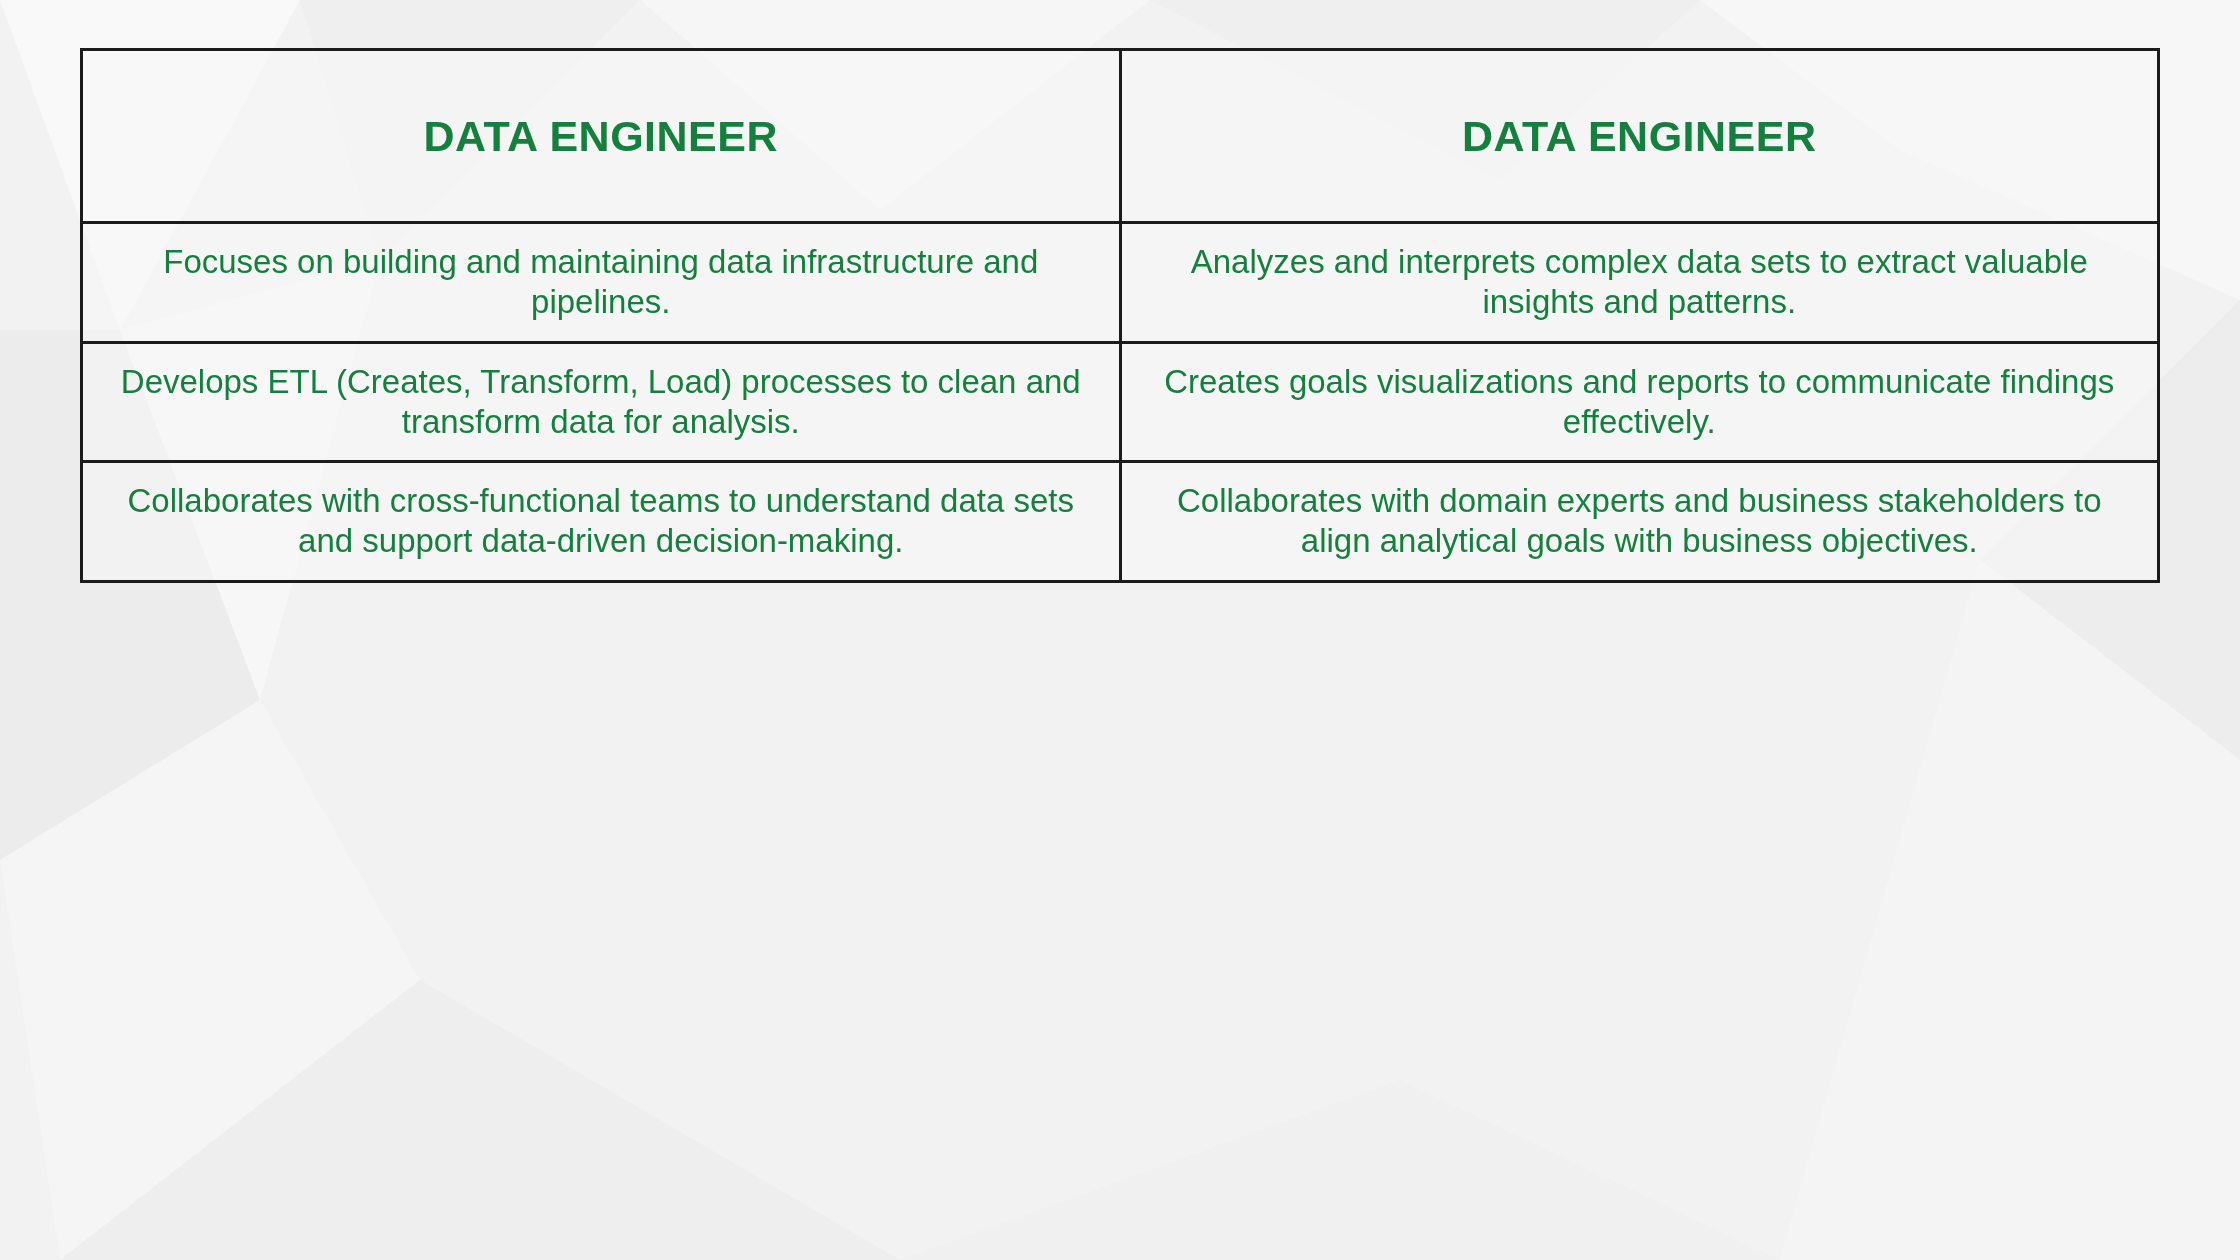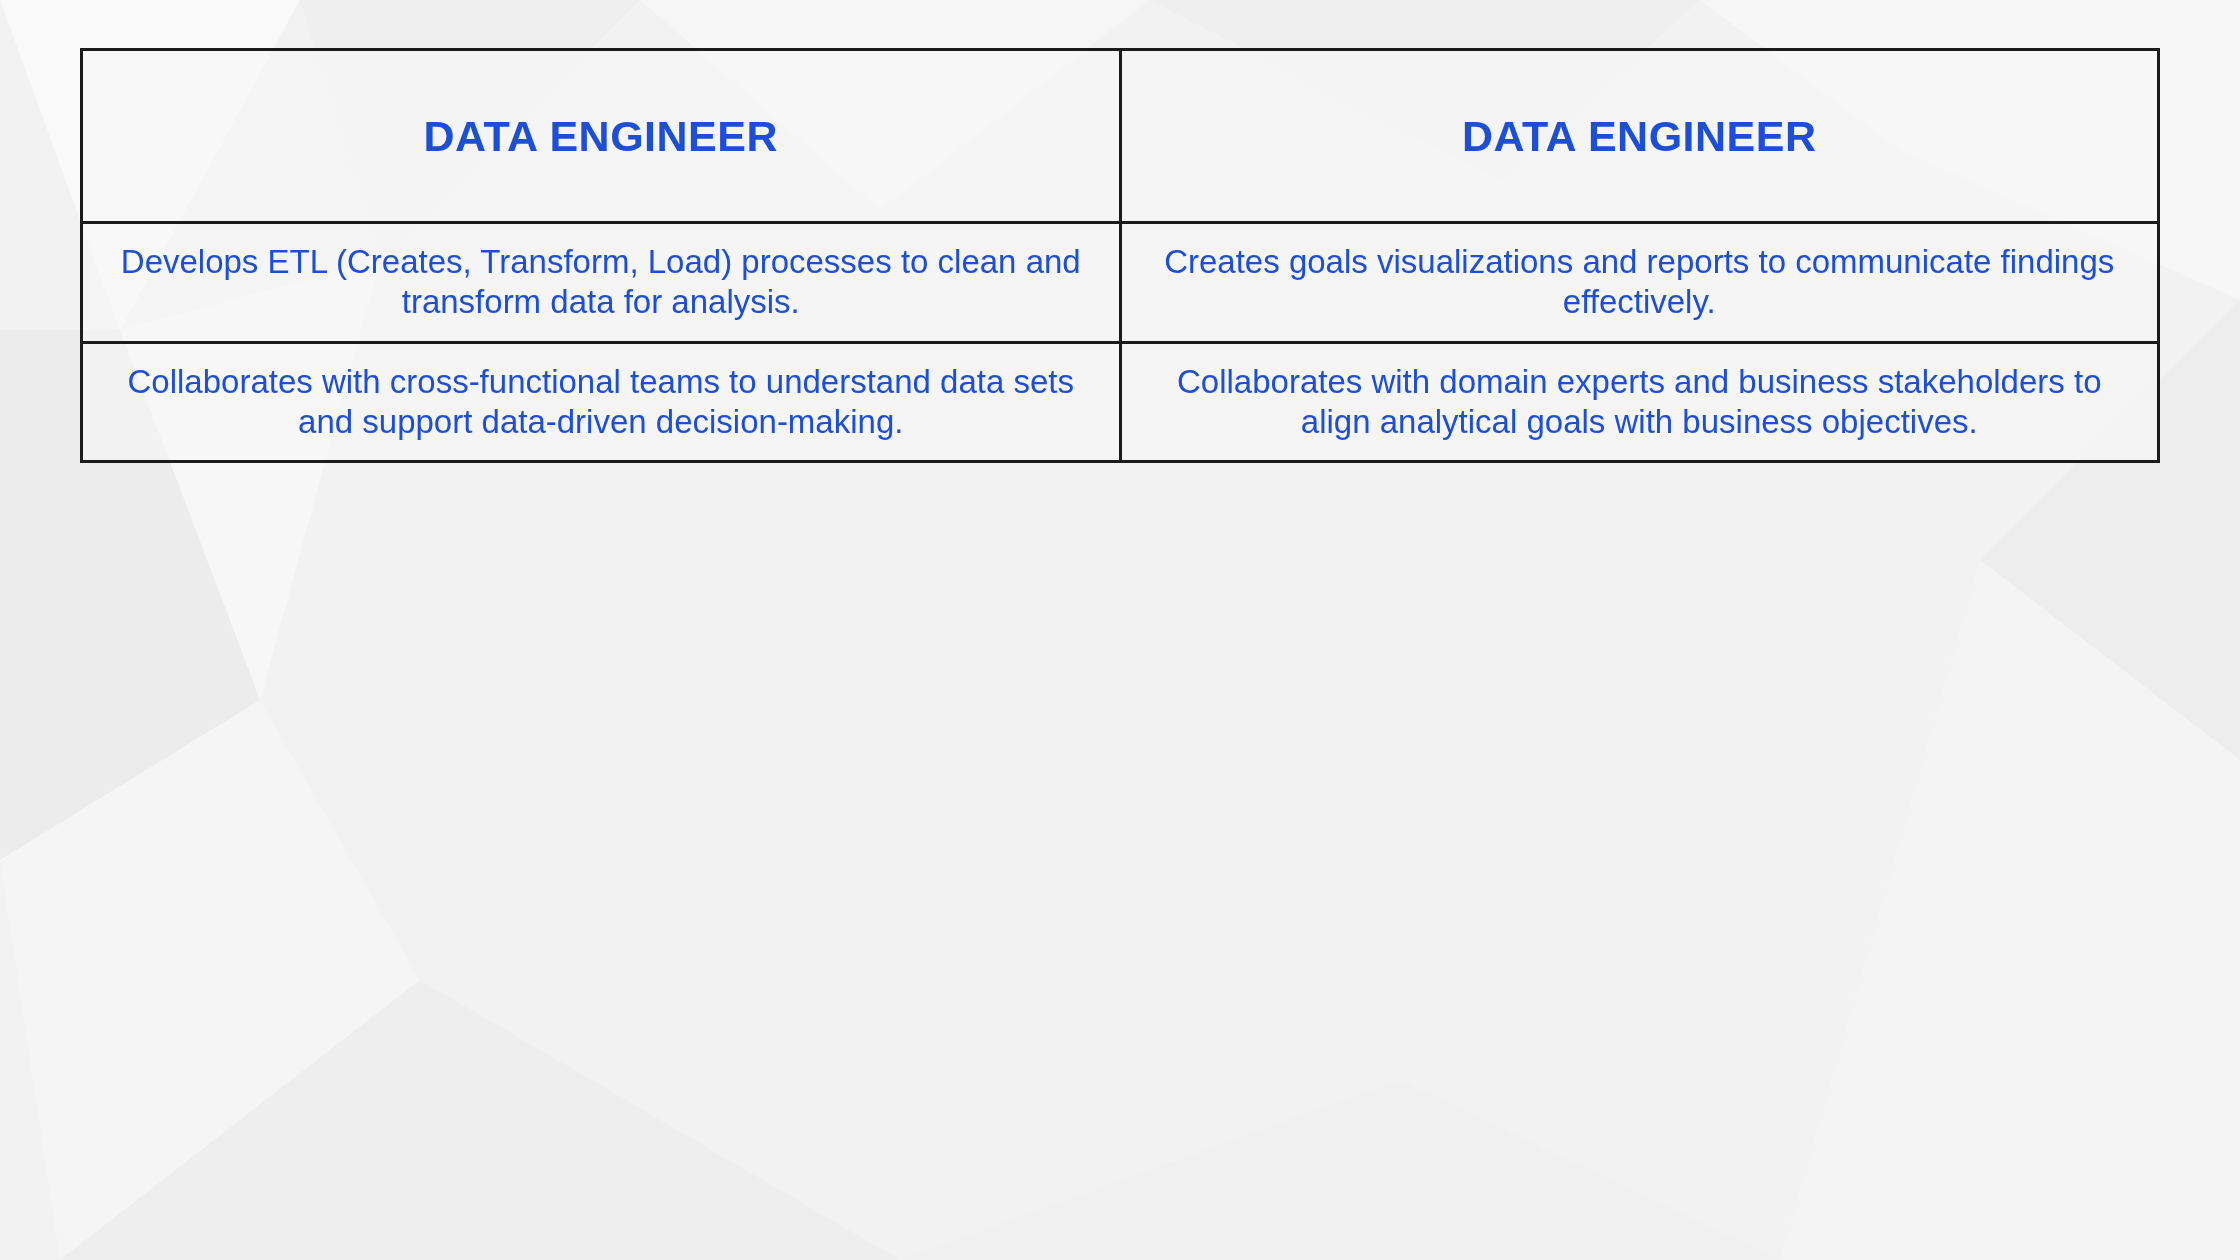--- a/index.html
+++ b/index.html
@@ -44,21 +44,21 @@
     table-layout: fixed;
     background: transparent;
   }
 
   table.compare td,
   table.compare th {
     border: 3px solid #1b1b1b;
     padding: 18px 26px;
     text-align: center;
     vertical-align: middle;
-    color: #1d4ed8;
+    color: #15803d;
     background: rgba(247,247,247,0.55);
   }
 
   table.compare th {
     font-size: 43px;
     font-weight: bold;
     letter-spacing: 0.5px;
     height: 150px;
     padding-top: 10px;
     padding-bottom: 10px;
@@ -101,20 +101,28 @@
     <table class="compare">
       <thead>
         <tr>
           <th>DATA ENGINEER</th>
           <th>DATA ENGINEER</th>
         </tr>
       </thead>
       <tbody>
         <tr>
           <td>
+              <span class="cell-text">Focuses on building and maintaining data infrastructure and pipelines.</span>
+            </td>
+          <td>
+              <span class="cell-text">Analyzes and interprets complex data sets to extract valuable insights and patterns.</span>
+            </td>
+        </tr>
+        <tr>
+          <td>
               <span class="cell-text">Develops ETL (Creates, Transform, Load) processes to clean and transform data for analysis.</span>
             </td>
           <td>
               <span class="cell-text">Creates goals visualizations and reports to communicate findings effectively.</span>
             </td>
         </tr>
         <tr>
           <td>
               <span class="cell-text">Collaborates with cross-functional teams to understand data sets and support data-driven decision-making.</span>
             </td>

